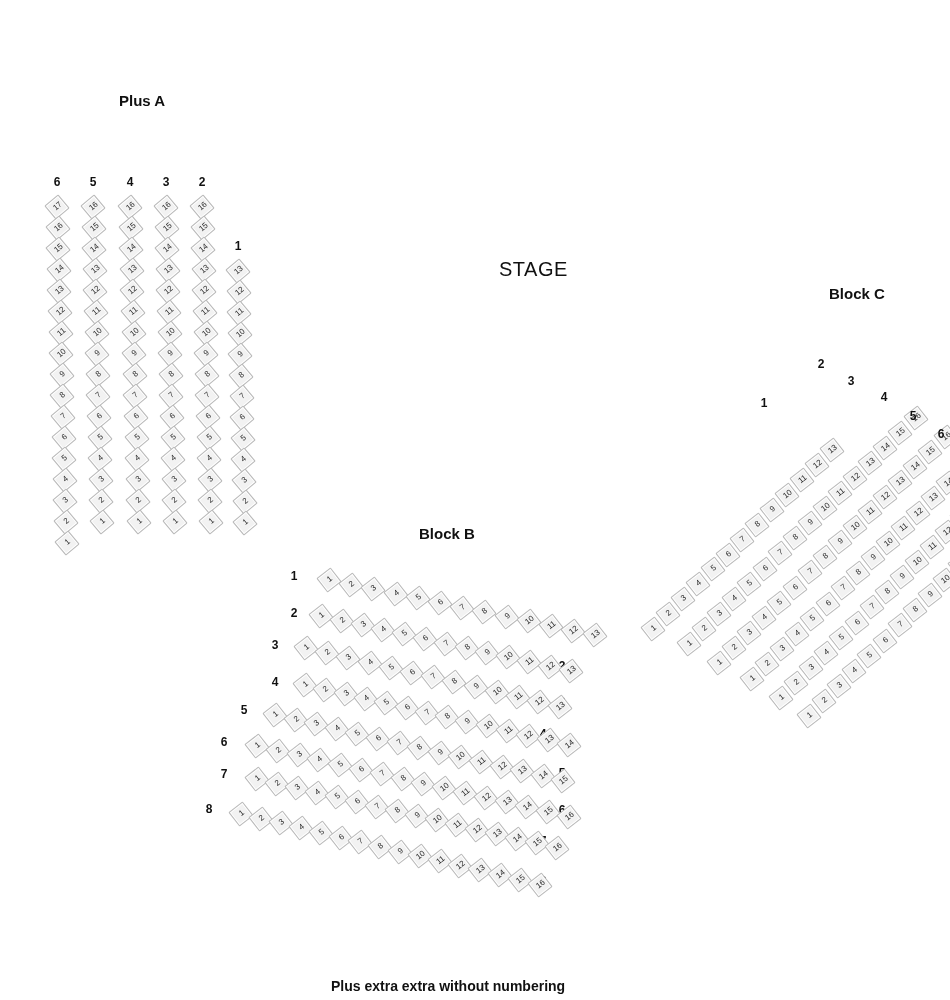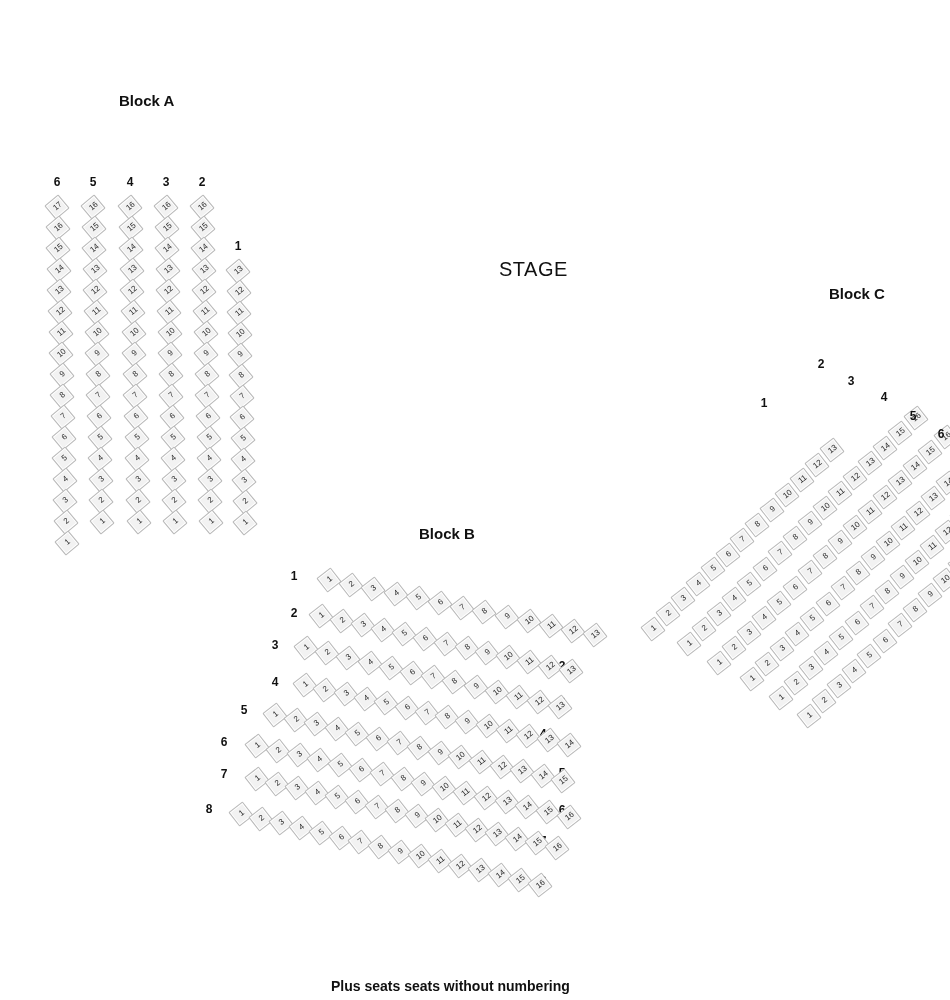--- a/index.html
+++ b/index.html
@@ -72,22 +72,22 @@
     line-height: 16px;
     font-size: 8px;
     font-family: "Liberation Sans", sans-serif;
   }
 </style>
 </head>
 <body>
 
 <div id="stage-root">
     <div class="stage-label" style="left: 499px; top: 258px;">STAGE</div>
-    <div class="footnote" style="left: 331px; top: 978px;">Plus seats seats without numbering</div>
-    <div class="block-title" style="left: 119px; top: 92px;">Block A</div>
+    <div class="footnote" style="left: 331px; top: 978px;">Plus extra extra without numbering</div>
+    <div class="block-title" style="left: 119px; top: 92px;">Plus A</div>
     <div class="row-label" style="left: 57px; top: 182px;">6</div>
     <div class="seat" style="left: 48px; top: 198px; transform: rotate(-40deg);">
       <span class="seat-num">17</span>
     </div>
     <div class="seat" style="left: 48.6px; top: 219px; transform: rotate(-40deg);">
       <span class="seat-num">16</span>
     </div>
     <div class="seat" style="left: 49.2px; top: 240px; transform: rotate(-40deg);">
       <span class="seat-num">15</span>
     </div>

